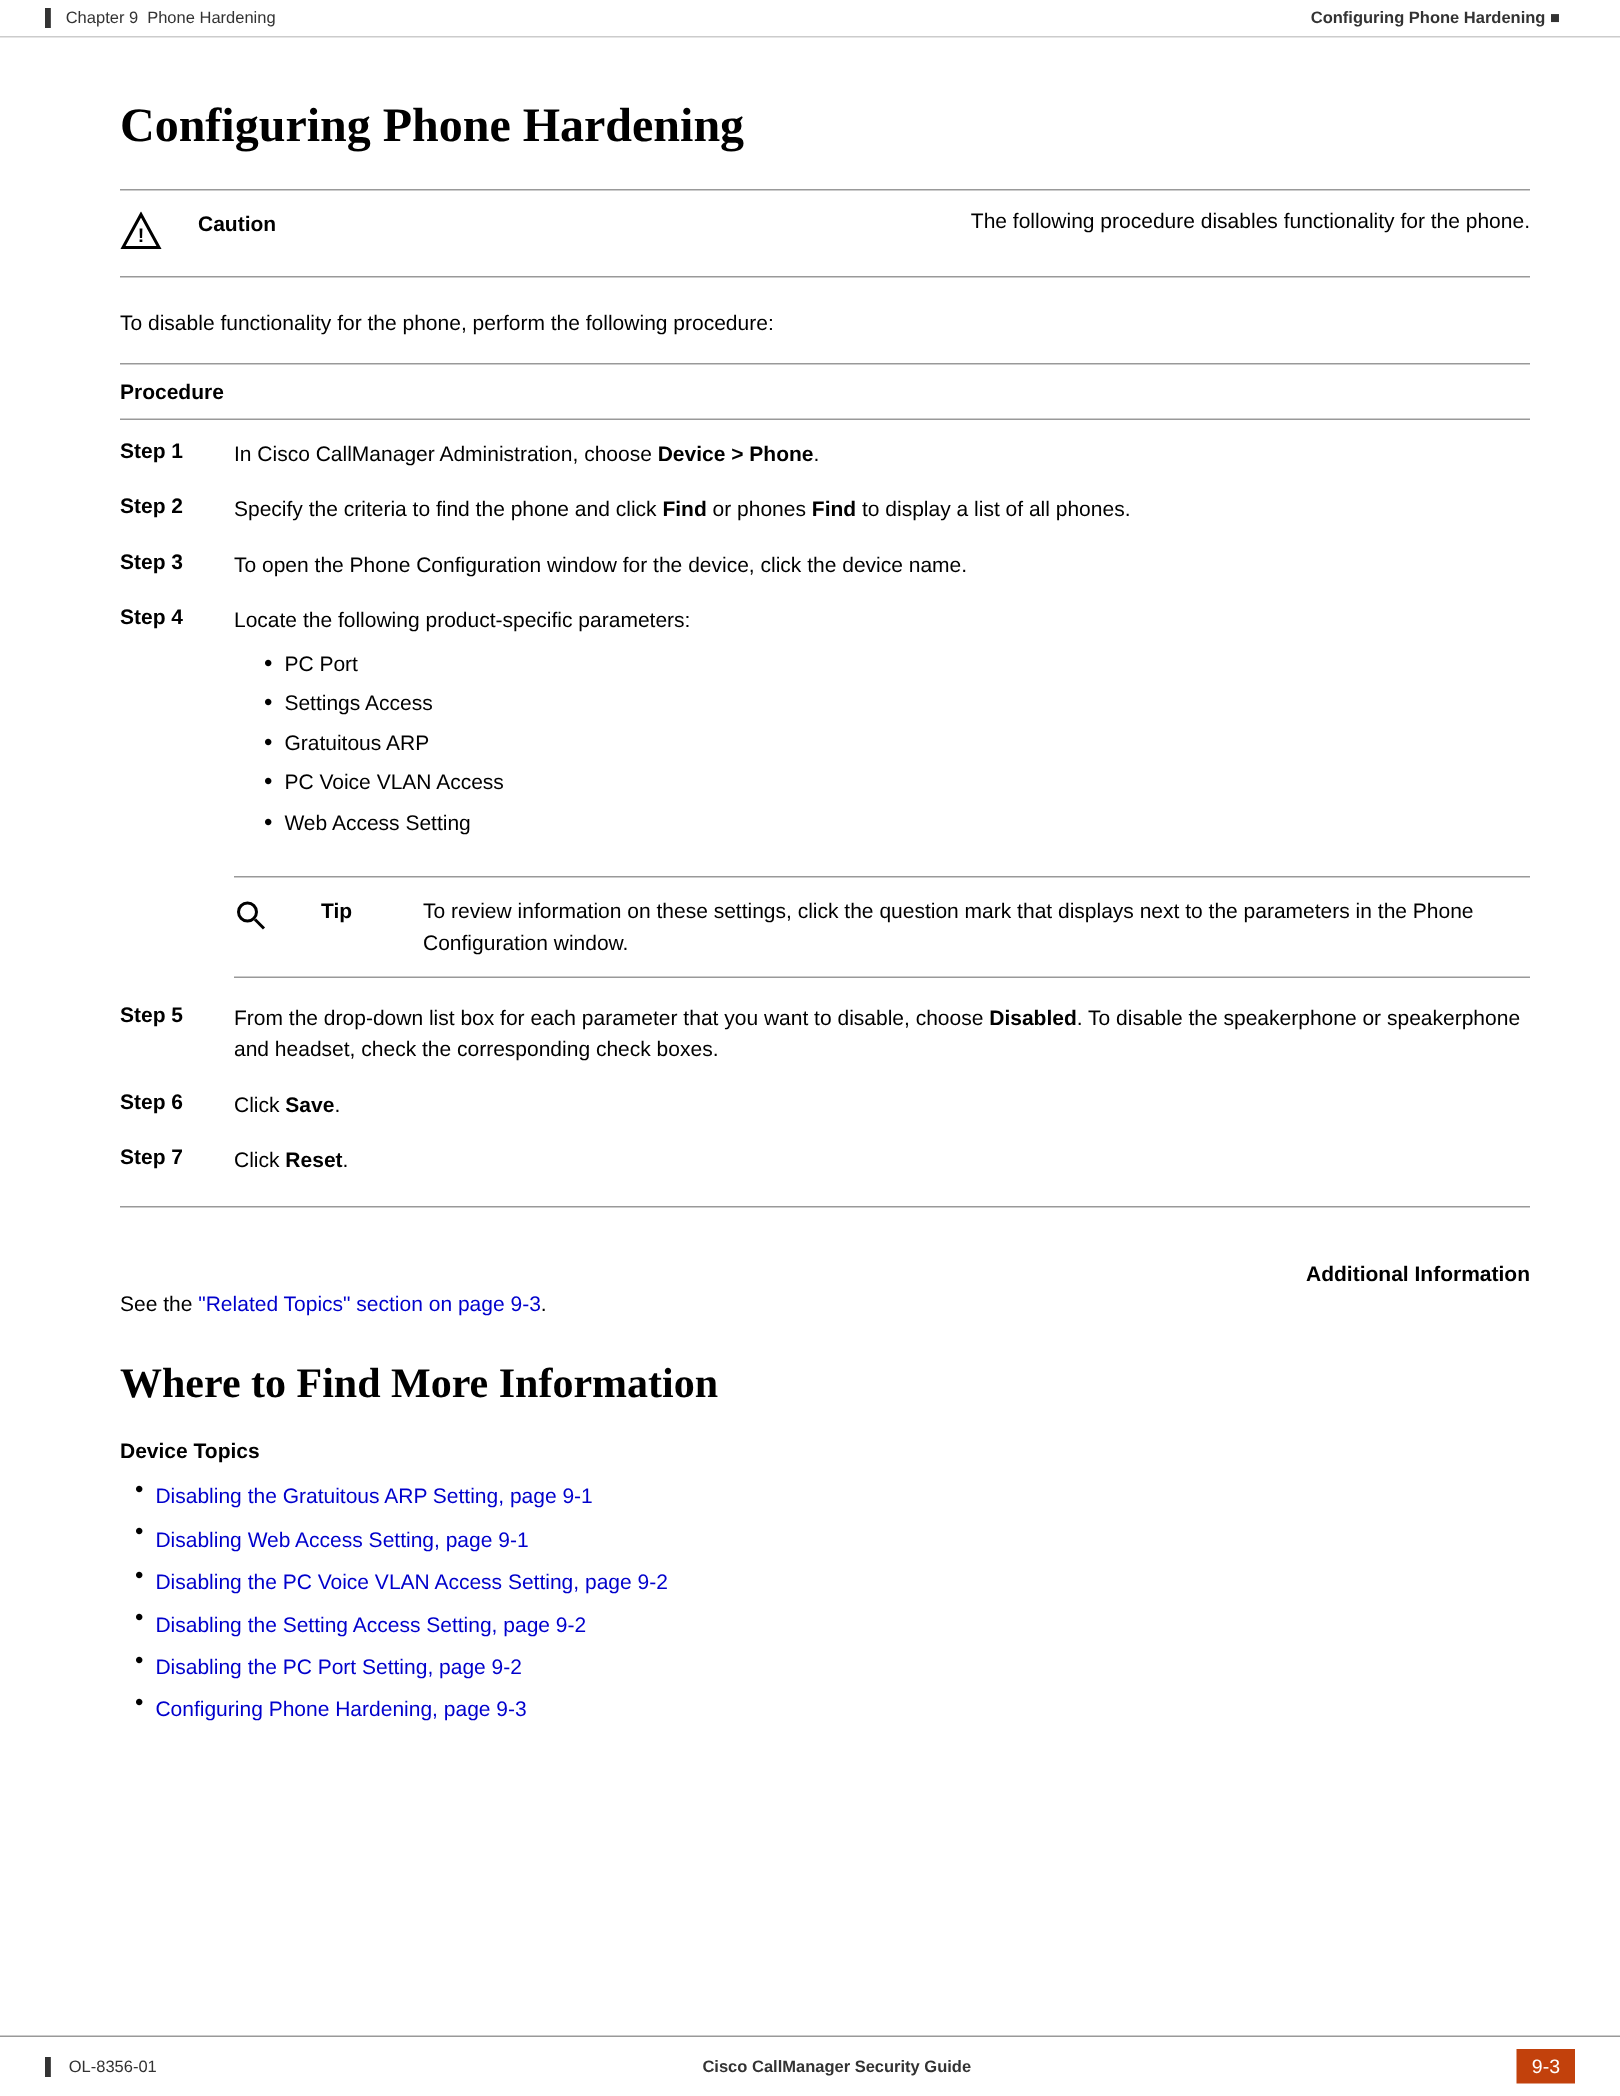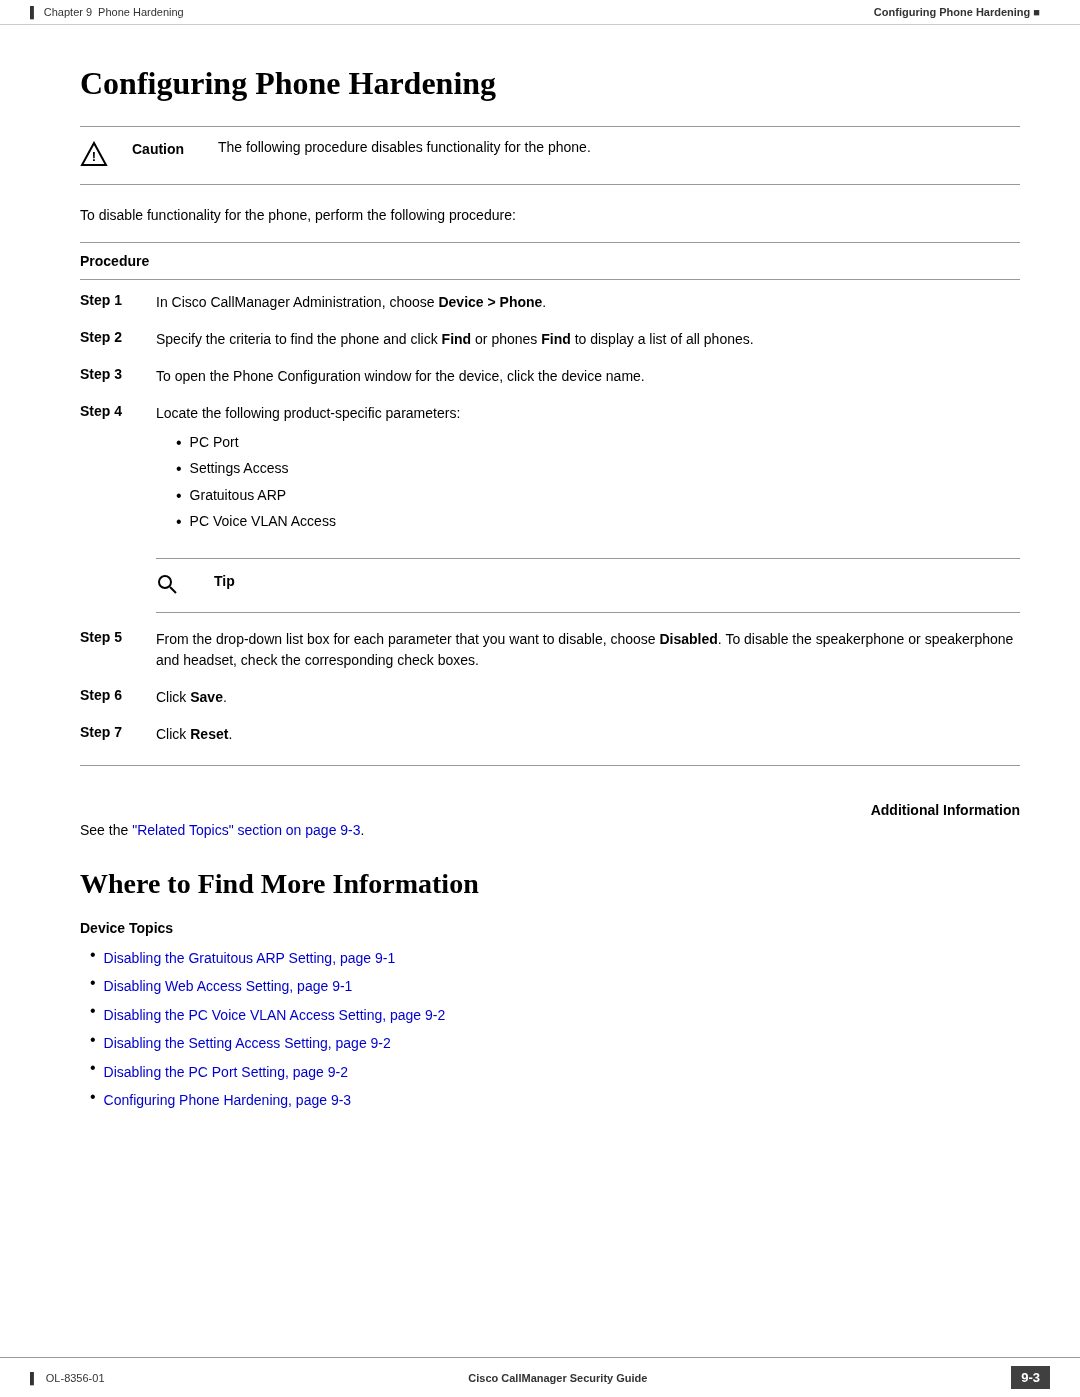--- a/index.html
+++ b/index.html
@@ -68,20 +68,21 @@
       margin-bottom: 20px;
     }
     .caution-label {
       font-weight: bold;
       font-size: 14px;
       min-width: 70px;
       padding-top: 2px;
     }
     .caution-content {
       flex: 1;
+      text-align: right;
     }
 
     
     .procedure-label {
       font-weight: bold;
       font-size: 14px;
       margin-bottom: 8px;
       margin-top: 16px;
       border-top: 1px solid #999;
       padding-top: 10px;
@@ -222,23 +223,23 @@
       align-items: center;
       gap: 8px;
     }
     .footer-center {
       font-size: 11px;
       font-weight: bold;
       color: #333;
       text-align: center;
     }
     .footer-right {
-      background: #404040;
+      background: #c2410c;
       color: #fff;
-      font-weight: bold;
+      font-weight: normal;
       font-size: 13px;
       padding: 4px 10px;
     }
 
     .intro-text {
       font-size: 14px;
       margin-bottom: 12px;
       line-height: 1.5;
     }
   </style>
@@ -307,33 +308,37 @@
             </li>
           <li>
               <span>Settings Access</span>
             </li>
           <li>
               <span>Gratuitous ARP</span>
             </li>
           <li>
               <span>PC Voice VLAN Access</span>
             </li>
+          <li>
+              <span>Web Access Setting</span>
+            </li>
         </ul>
       </div>
     </div>
 
     <div style="margin-left: 76px;">
       <div class="tip-box">
         <div style="min-width:30px; padding-top:2px; font-size:18px;">
           <svg width="22" height="22" viewBox="0 0 22 22">
             <circle cx="9" cy="9" r="6" fill="none" stroke="#000" stroke-width="2"></circle>
             <line x1="14" y1="14" x2="20" y2="20" stroke="#000" stroke-width="2"></line>
           </svg>
         </div>
         <div class="tip-label">Tip</div>
+        <div class="tip-content">To review information on these settings, click the question mark that displays next to the parameters in the Phone Configuration window.</div>
       </div>
     </div>
 
     <div class="step-row">
       <span class="step-label">Step 5</span>
       <div class="step-content">
         <span>From the drop-down list box for each parameter that you want to disable, choose </span><b>Disabled</b><span>. To disable the speakerphone or speakerphone and headset, check the corresponding check boxes.</span>
       </div>
     </div>
 

